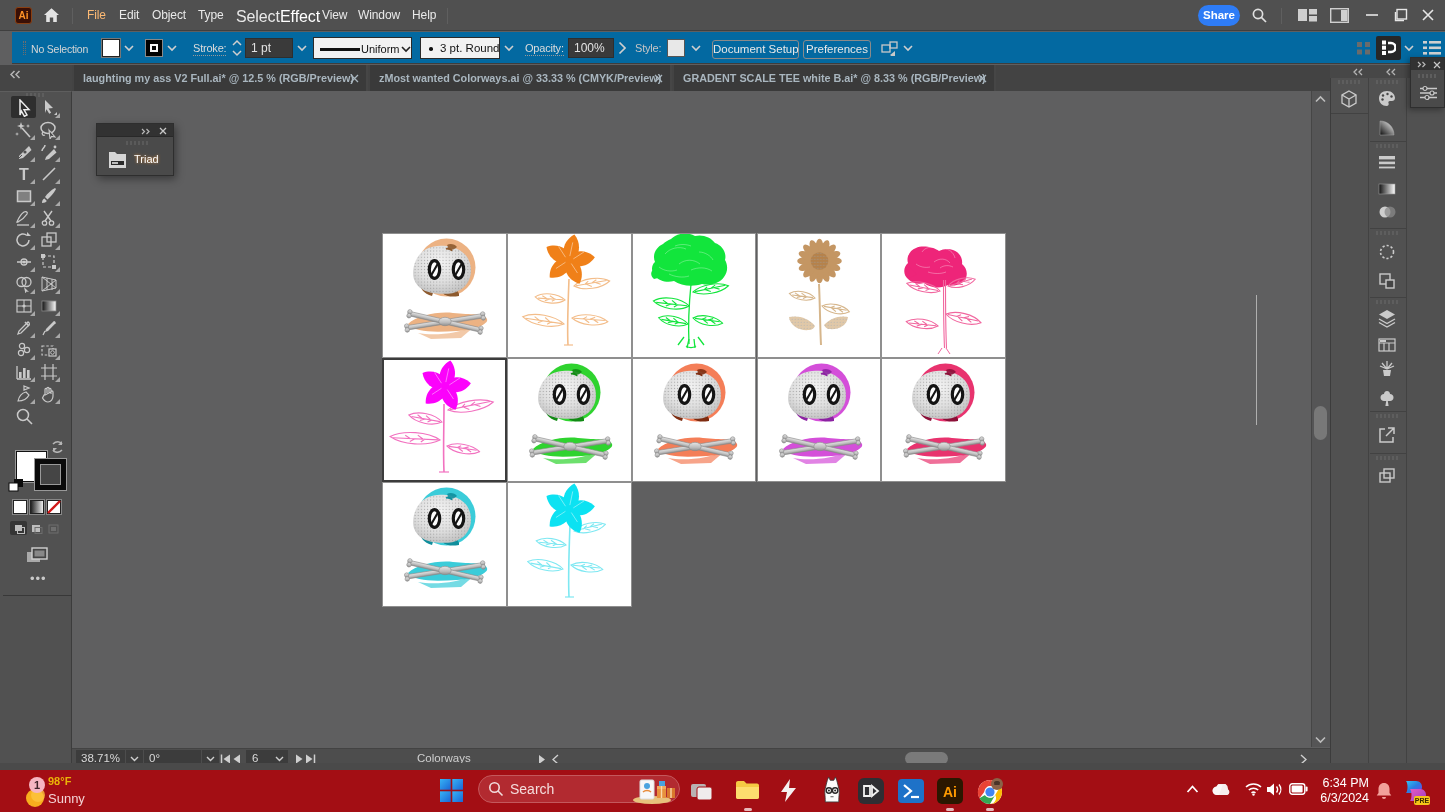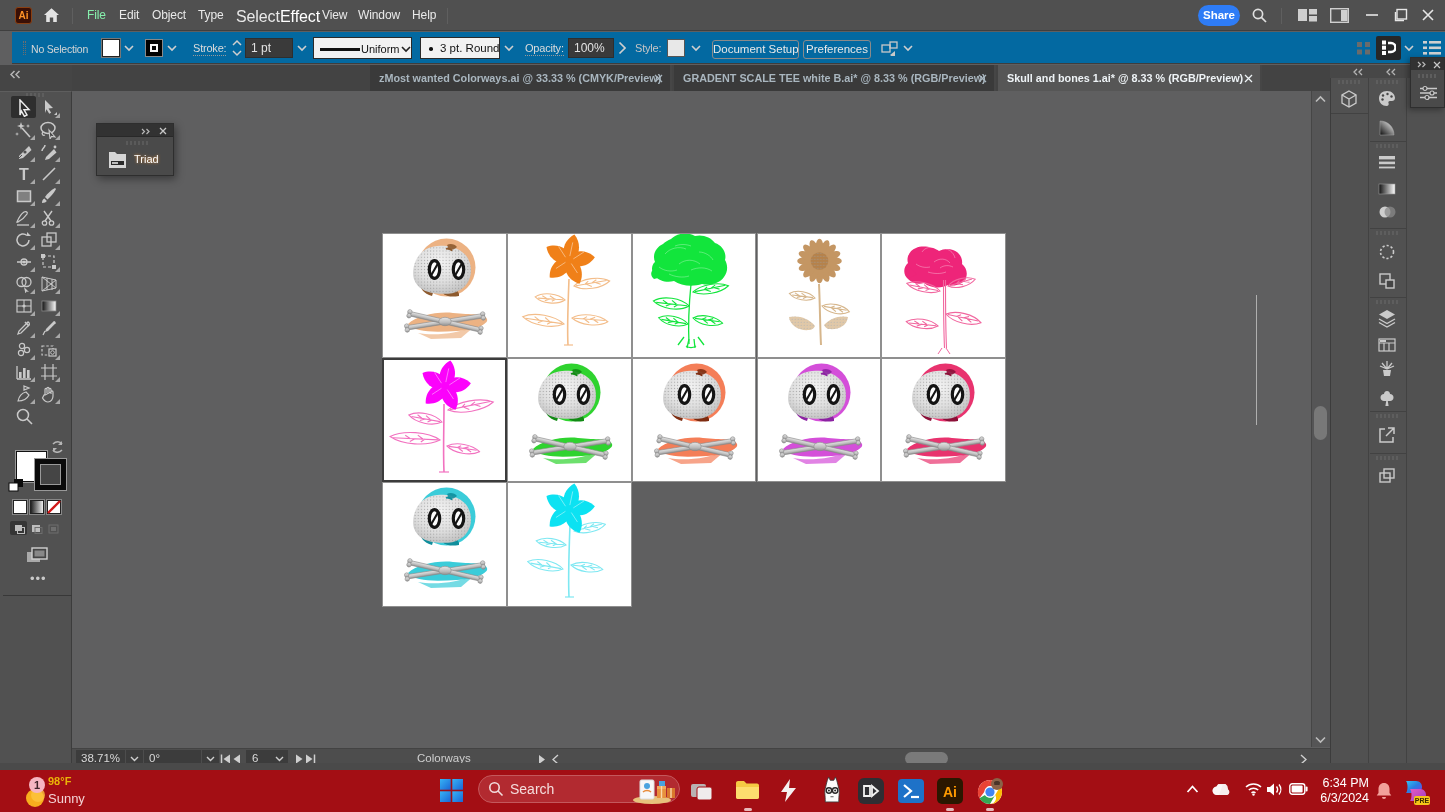--- a/index.html
+++ b/index.html
@@ -39,21 +39,21 @@
           <stop offset="100%" stop-color="#ffffff"></stop>
 </linearGradient>
 </defs>
     </svg>
 <div class="abs" style="left:0;top:0;width:1445px;height:31px;background:#505050;border-bottom:1px solid #3f3f3f">
 <div class="abs" style="left:15px;top:7px;width:17px;height:17px;background:#3a0f05;border:1px solid #8a4013;border-radius:3px;color:#ff9226;font-size:10px;font-weight:bold;text-align:center;line-height:15px">Ai</div>
 <svg class="abs" style="left:43px;top:7px" width="17" height="17" viewBox="0 0 17 17">
         <path d="M8.5 1.2L1 8h2.2v7h3.6v-4.6h3.4V15h3.6V8H16z" fill="#e3e3e3"></path>
       </svg>
 <div class="abs" style="left:72px;top:8px;width:1px;height:16px;background:#5f5f5f"></div>
-<div class="abs txt" style="left:87px;top:8px;font-size:12px;color:#86efac;letter-spacing:-0.1px">File</div>
+<div class="abs txt" style="left:87px;top:8px;font-size:12px;color:#fdba74;letter-spacing:-0.1px">File</div>
 <div class="abs txt" style="left:119px;top:8px;font-size:12px;color:#e9e9e9;letter-spacing:-0.1px">Edit</div>
 <div class="abs txt" style="left:152px;top:8px;font-size:12px;color:#e9e9e9;letter-spacing:-0.1px">Object</div>
 <div class="abs txt" style="left:198px;top:8px;font-size:12px;color:#e9e9e9;letter-spacing:-0.1px">Type</div>
 <div class="abs txt" style="left:236px;top:8px;font-size:16px;color:#e9e9e9;letter-spacing:-0.1px">Select</div>
 <div class="abs txt" style="left:280px;top:8px;font-size:16px;color:#ffffff;letter-spacing:-0.1px">Effect</div>
 <div class="abs txt" style="left:322px;top:8px;font-size:12px;color:#e9e9e9;letter-spacing:-0.1px">View</div>
 <div class="abs txt" style="left:358px;top:8px;font-size:12px;color:#e9e9e9;letter-spacing:-0.1px">Window</div>
 <div class="abs txt" style="left:412px;top:8px;font-size:12px;color:#e9e9e9;letter-spacing:-0.1px">Help</div>
 <div class="abs" style="left:447px;top:8px;width:1px;height:16px;background:#5f5f5f"></div>
 <div class="abs" style="left:1198px;top:5px;width:42px;height:21px;background:#2e7cf6;border-radius:11px;color:#fff;font-size:11.5px;font-weight:bold;text-align:center;line-height:21px">Share</div>
@@ -165,36 +165,36 @@
           <rect x="6" y="5.5" width="12" height="2.6"></rect>
           <rect x="6" y="11" width="12" height="2.6"></rect>
         </g>
       </svg>
 </div>
 <div class="abs" style="left:0;top:65px;width:1445px;height:26px;background:#434343">
 <div class="abs" style="left:0;top:0;width:72px;height:26px;background:#454545"></div>
 <svg class="abs" style="left:9px;top:5px" width="12" height="9" viewBox="0 0 12 9">
         <path d="M5.5 1L2 4.5 5.5 8M10.5 1L7 4.5l3.5 3.5" fill="none" stroke="#b5b5b5" stroke-width="1.5"></path>
       </svg>
+<div class="abs" style="left:74px;top:0;width:294px;height:26px;background:#3a3a3a;border-right:2px solid #464646;overflow:hidden">
+        <div class="abs" style="left:9px;top:7px;color:#a9b6bf;font-size:10.8px;font-weight:bold;white-space:nowrap">laughting my ass V2 Full.ai* @ 12.5 % (RGB/Preview)</div>
+        <svg class="abs" style="right:7px;top:9px" width="9" height="9" viewBox="0 0 9 9">
+          <path d="M1 1l7 7M8 1L1 8" stroke="#a9b6bf" stroke-width="1.3"></path>
+        </svg>
+      </div>
 <div class="abs" style="left:370px;top:0;width:302px;height:26px;background:#3a3a3a;border-right:2px solid #464646;overflow:hidden">
         <div class="abs" style="left:9px;top:7px;color:#a9b6bf;font-size:10.8px;font-weight:bold;white-space:nowrap">zMost wanted Colorways.ai @ 33.33 % (CMYK/Preview)</div>
         <svg class="abs" style="right:7px;top:9px" width="9" height="9" viewBox="0 0 9 9">
           <path d="M1 1l7 7M8 1L1 8" stroke="#a9b6bf" stroke-width="1.3"></path>
         </svg>
       </div>
 <div class="abs" style="left:674px;top:0;width:322px;height:26px;background:#3a3a3a;border-right:2px solid #464646;overflow:hidden">
         <div class="abs" style="left:9px;top:7px;color:#a9b6bf;font-size:10.8px;font-weight:bold;white-space:nowrap">GRADENT SCALE TEE white B.ai* @ 8.33 % (RGB/Preview)</div>
         <svg class="abs" style="right:7px;top:9px" width="9" height="9" viewBox="0 0 9 9">
           <path d="M1 1l7 7M8 1L1 8" stroke="#a9b6bf" stroke-width="1.3"></path>
-        </svg>
-      </div>
-<div class="abs" style="left:998px;top:0;width:264px;height:26px;background:#565656;border-right:2px solid #464646;overflow:hidden">
-        <div class="abs" style="left:9px;top:7px;color:#eef3f6;font-size:10.8px;font-weight:bold;white-space:nowrap">Skull and bones 1.ai* @ 8.33 % (RGB/Preview)</div>
-        <svg class="abs" style="right:7px;top:9px" width="9" height="9" viewBox="0 0 9 9">
-          <path d="M1 1l7 7M8 1L1 8" stroke="#eef3f6" stroke-width="1.3"></path>
         </svg>
       </div>
 </div>
 <div class="abs" style="left:72px;top:91px;width:1258px;height:656px;background:#5f5f60"></div>
 <div class="abs" style="left:1256px;top:295px;width:1px;height:130px;background:#c9c9c9;opacity:.75"></div>
 <div class="abs" style="left:0;top:91px;width:72px;height:672px;background:#515151;border-right:1px solid #3c3c3c;border-top:1px solid #5e5e5e"></div>
 <div class="abs" style="left:0;top:65px;width:72px;height:26px;background:#454545"></div>
 <svg class="abs" style="left:9px;top:70px" width="12" height="9" viewBox="0 0 12 9">
       <path d="M5.5 1L2 4.5 5.5 8M10.5 1L7 4.5l3.5 3.5" fill="none" stroke="#b5b5b5" stroke-width="1.5"></path>
     </svg>

